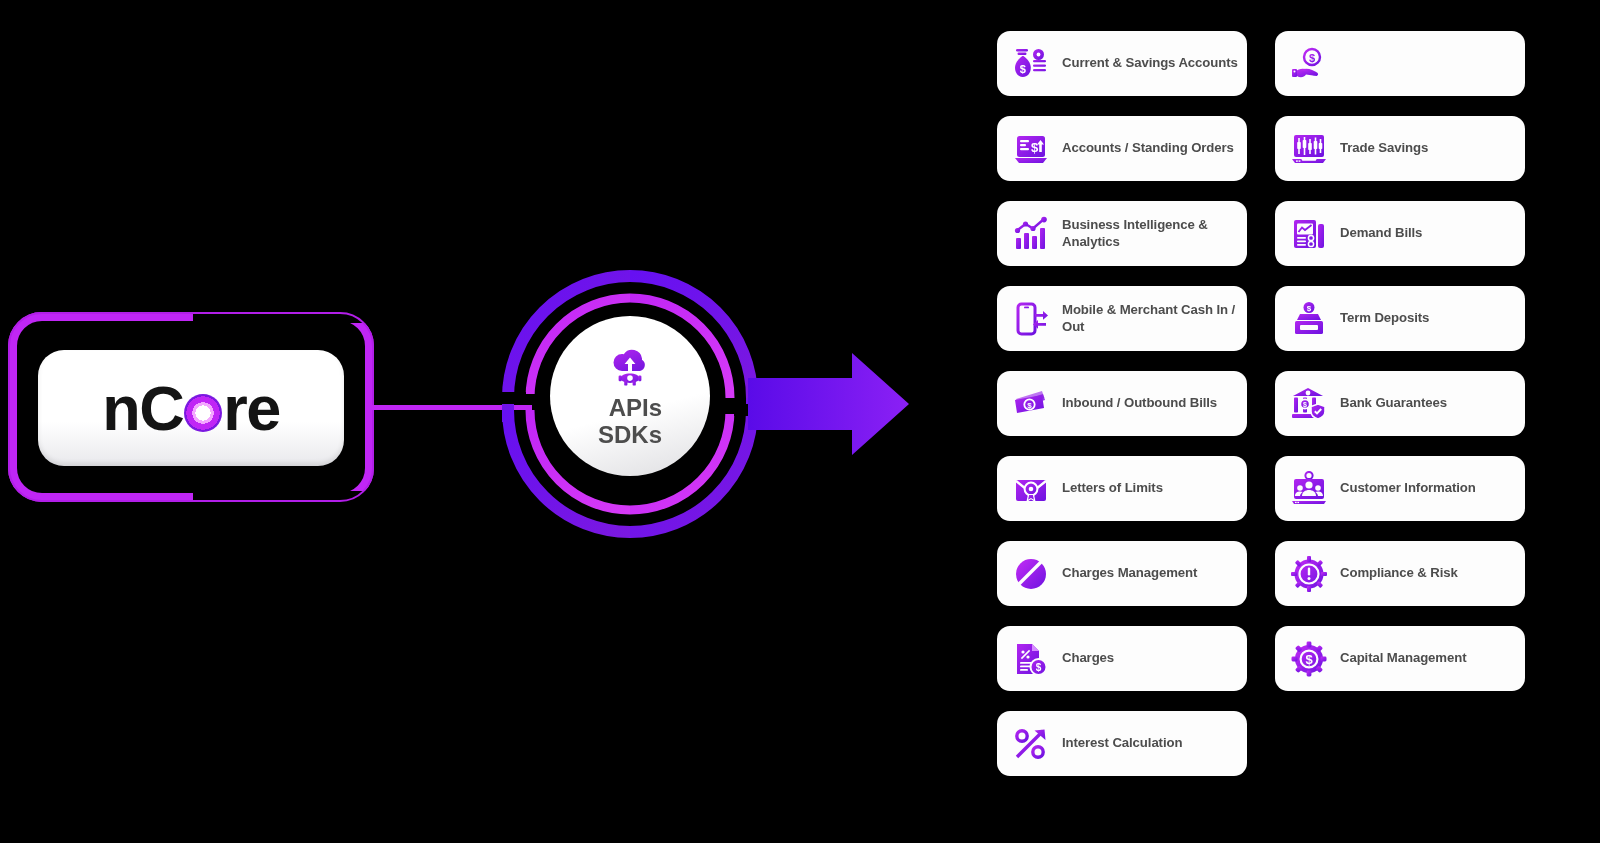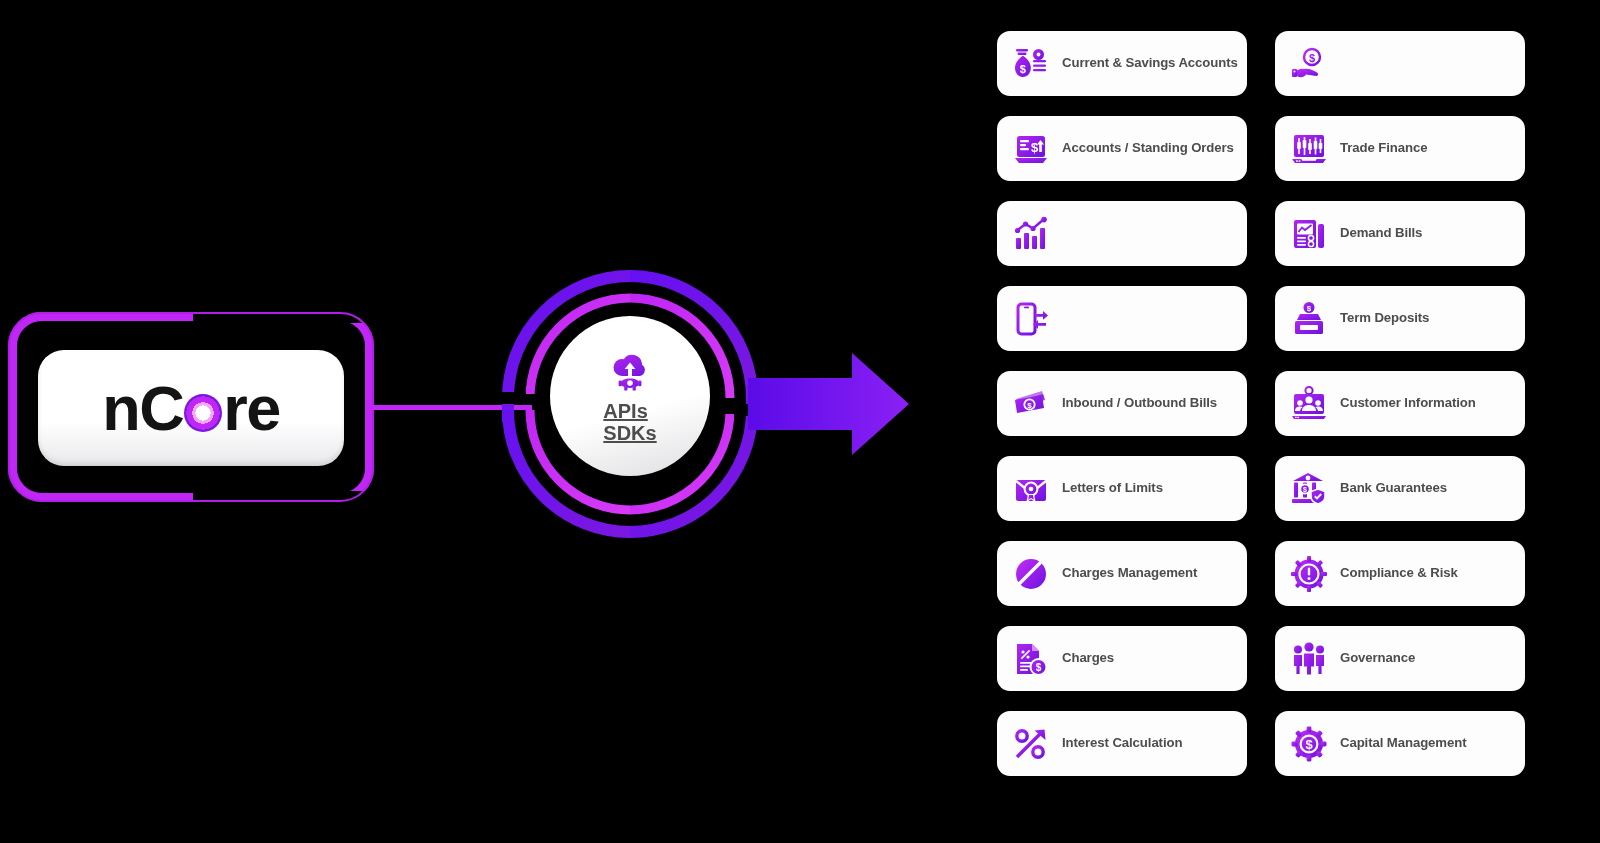--- a/index.html
+++ b/index.html
@@ -58,21 +58,21 @@
   .hub { position: absolute; left: 500px; top: 268px; width: 260px; height: 272px; }
   .disc {
     position: absolute; left: 50px; top: 48px; width: 160px; height: 160px;
     border-radius: 50%;
     background: linear-gradient(165deg,#ffffff 0%,#ffffff 58%,#dedee1 100%);
     display: flex; flex-direction: column; align-items: center; justify-content: center;
     box-shadow: 0 6px 14px rgba(0,0,0,.5);
   }
   .disc-icon { width: 48px; height: 48px; margin-bottom: 4px; }
   .disc-label {
-    font-size: 20px; font-weight: 700; color: #4d4d4d; line-height: 1.12; text-align: left; text-decoration: underline;
+    font-size: 24px; font-weight: 700; color: #4d4d4d; line-height: 1.12; text-align: right;
   }
 
   
   .big-arrow { position: absolute; left: 748px; top: 345px; width: 162px; height: 118px; }
 
   
   .cards { position: absolute; left: 997px; top: 31px; width: 530px; height: 748px; }
   .col { position: absolute; top: 0; width: 250px; }
   .col.left { left: 0; }
   .col.right { left: 278px; }
@@ -245,37 +245,39 @@
             <rect x="11" y="17" width="5" height="16" rx="1"></rect>
             <rect x="19" y="20" width="5" height="13" rx="1"></rect>
             <rect x="27" y="12" width="5" height="21" rx="1"></rect>
             <path d="M4 14.5 L12.5 8 L20 12.5 L31 3" stroke="url(#m3)" stroke-width="2.4" fill="none"></path>
             <circle cx="4.5" cy="14.5" r="2.6"></circle>
               <circle cx="12.5" cy="8" r="2.6"></circle>
             <circle cx="20" cy="12.5" r="2.6"></circle>
               <circle cx="31" cy="3.6" r="2.8"></circle>
           </g>
         </svg>
+        <div class="card-label">Business Intelligence &amp; Analytics</div>
       </div>
 
       <div class="card">
         <svg class="card-icon" viewBox="0 0 36 36">
           <defs>
               <linearGradient id="m4" x1="0" y1="0" x2="1" y2="1">
                 <stop offset="0%" stop-color="#b226f0"></stop>
                 <stop offset="100%" stop-color="#6d12e0"></stop>
               </linearGradient>
             </defs>
           <rect x="5" y="3" width="17" height="30" rx="3.5" fill="none" stroke="url(#m4)" stroke-width="3"></rect>
           <rect x="11" y="5.5" width="5" height="1.8" rx=".9" fill="url(#m4)"></rect>
           <g fill="url(#m4)">
             <path d="M22 13 h8 l0-3 5 4.4-5 4.4 0-3 h-8z"></path>
             <path d="M33 22 h-8 l0-3 -5 4.4 5 4.4 0-3 h8z"></path>
           </g>
         </svg>
+        <div class="card-label">Mobile &amp; Merchant Cash In / Out</div>
       </div>
 
       <div class="card">
         <svg class="card-icon" viewBox="0 0 36 36">
           <defs>
               <linearGradient id="m5" x1="0" y1="0" x2="1" y2="1">
                 <stop offset="0%" stop-color="#b226f0"></stop>
                 <stop offset="100%" stop-color="#6d12e0"></stop>
               </linearGradient>
             </defs>
@@ -407,21 +409,21 @@
             <rect x="17.2" y="12" width="3.6" height="7" rx=".8"></rect>
             <rect x="22.7" y="10" width="3.6" height="8" rx=".8"></rect>
             <rect x="27.7" y="12" width="3.6" height="6" rx=".8"></rect>
           </g>
           <path d="M10 27.5 h16 l-1.4 2.2 H11.4z" fill="#fff"></path>
           <g fill="#fff">
               <rect x="5" y="29.4" width="1.8" height="1.4"></rect>
               <rect x="7.6" y="29.4" width="1.8" height="1.4"></rect>
             </g>
         </svg>
-        <div class="card-label">Trade Finance</div>
+        <div class="card-label">Trade Savings</div>
       </div>
 
       <div class="card">
         <svg class="card-icon" viewBox="0 0 36 36">
           <defs>
               <linearGradient id="r3" x1="0" y1="0" x2="1" y2="1">
                 <stop offset="0%" stop-color="#b226f0"></stop>
                 <stop offset="100%" stop-color="#6d12e0"></stop>
               </linearGradient>
             </defs>
@@ -448,20 +450,44 @@
                 <stop offset="100%" stop-color="#6d12e0"></stop>
               </linearGradient>
             </defs>
           <circle cx="18" cy="6.5" r="5.5" fill="url(#r4)"></circle>
           <text x="18" y="10.3" font-size="8" font-weight="700" fill="#fff" text-anchor="middle" font-family="Liberation Sans, sans-serif">$</text>
           <path d="M9 13 h18 l3 6 H6z" fill="url(#r4)"></path>
           <rect x="4" y="20" width="28" height="13" rx="1.6" fill="url(#r4)"></rect>
           <rect x="9" y="24" width="18" height="5" rx="1" fill="#fdfdfd"></rect>
         </svg>
         <div class="card-label">Term Deposits</div>
+      </div>
+
+      <div class="card">
+        <svg class="card-icon" viewBox="0 0 36 36">
+          <defs>
+              <linearGradient id="r5" x1="0" y1="0" x2="1" y2="1">
+                <stop offset="0%" stop-color="#b226f0"></stop>
+                <stop offset="100%" stop-color="#6d12e0"></stop>
+              </linearGradient>
+            </defs>
+          <path d="M17 2 L32 10 H2z" fill="url(#r5)"></path>
+          <circle cx="17" cy="7" r="2.4" fill="#fdfdfd"></circle>
+          <g fill="url(#r5)">
+            <rect x="3" y="11.5" width="4" height="15" rx=".8"></rect>
+            <rect x="12" y="11.5" width="4" height="15" rx=".8"></rect>
+            <rect x="21" y="11.5" width="4" height="15" rx=".8"></rect>
+            <rect x="1" y="28" width="29" height="4" rx="1"></rect>
+          </g>
+          <circle cx="14" cy="18" r="4.6" fill="url(#r5)" stroke="#fdfdfd" stroke-width="1.6"></circle>
+          <text x="14" y="21.3" font-size="7" font-weight="700" fill="#fdfdfd" text-anchor="middle" font-family="Liberation Sans, sans-serif">$</text>
+          <path d="M27 18 l7 2.6 v5 c0 4-3.5 6.4-7 7.4 -3.5-1-7-3.4-7-7.4v-5z" fill="url(#r5)" stroke="#fdfdfd" stroke-width="1.6"></path>
+          <path d="M23.8 25.2 l2.2 2.2 4.2-4.4" stroke="#fdfdfd" stroke-width="2" fill="none"></path>
+        </svg>
+        <div class="card-label">Bank Guarantees</div>
       </div>
 
       <div class="card">
         <svg class="card-icon" viewBox="0 0 36 36">
           <defs>
               <linearGradient id="r6" x1="0" y1="0" x2="1" y2="1">
                 <stop offset="0%" stop-color="#b226f0"></stop>
                 <stop offset="100%" stop-color="#6d12e0"></stop>
               </linearGradient>
             </defs>
@@ -475,44 +501,20 @@
             <circle cx="27" cy="17" r="2.8"></circle>
               <path d="M32 25 c0-3.2 -2.4-4.6 -5-4.6 -1 0 -2 .2 -2.8.7 1.6 1 2.6 2.4 2.8 3.9z"></path>
           </g>
           <path d="M1 30 h34 l-2 3 H3z" fill="url(#r6)"></path>
           <g fill="#fdfdfd">
               <rect x="4" y="30.8" width="1.6" height="1.3"></rect>
               <rect x="6.4" y="30.8" width="1.6" height="1.3"></rect>
             </g>
         </svg>
         <div class="card-label">Customer Information</div>
-      </div>
-
-      <div class="card">
-        <svg class="card-icon" viewBox="0 0 36 36">
-          <defs>
-              <linearGradient id="r5" x1="0" y1="0" x2="1" y2="1">
-                <stop offset="0%" stop-color="#b226f0"></stop>
-                <stop offset="100%" stop-color="#6d12e0"></stop>
-              </linearGradient>
-            </defs>
-          <path d="M17 2 L32 10 H2z" fill="url(#r5)"></path>
-          <circle cx="17" cy="7" r="2.4" fill="#fdfdfd"></circle>
-          <g fill="url(#r5)">
-            <rect x="3" y="11.5" width="4" height="15" rx=".8"></rect>
-            <rect x="12" y="11.5" width="4" height="15" rx=".8"></rect>
-            <rect x="21" y="11.5" width="4" height="15" rx=".8"></rect>
-            <rect x="1" y="28" width="29" height="4" rx="1"></rect>
-          </g>
-          <circle cx="14" cy="18" r="4.6" fill="url(#r5)" stroke="#fdfdfd" stroke-width="1.6"></circle>
-          <text x="14" y="21.3" font-size="7" font-weight="700" fill="#fdfdfd" text-anchor="middle" font-family="Liberation Sans, sans-serif">$</text>
-          <path d="M27 18 l7 2.6 v5 c0 4-3.5 6.4-7 7.4 -3.5-1-7-3.4-7-7.4v-5z" fill="url(#r5)" stroke="#fdfdfd" stroke-width="1.6"></path>
-          <path d="M23.8 25.2 l2.2 2.2 4.2-4.4" stroke="#fdfdfd" stroke-width="2" fill="none"></path>
-        </svg>
-        <div class="card-label">Bank Guarantees</div>
       </div>
 
       <div class="card">
         <svg class="card-icon" viewBox="0 0 36 36">
           <defs>
               <linearGradient id="r7" x1="0" y1="0" x2="1" y2="1">
                 <stop offset="0%" stop-color="#c42cf5"></stop>
                 <stop offset="100%" stop-color="#6d12e0"></stop>
               </linearGradient>
             </defs>
@@ -529,39 +531,20 @@
               <rect x="30" y="16" width="6" height="4" rx="1" transform="rotate(45 18 18)"></rect>
             </g>
           </g>
           <circle cx="18" cy="18" r="9.5" fill="none" stroke="#fdfdfd" stroke-width="2.2"></circle>
           <rect x="16.8" y="11.5" width="2.4" height="8" rx="1.2" fill="#fdfdfd"></rect>
           <circle cx="18" cy="22.6" r="1.5" fill="#fdfdfd"></circle>
         </svg>
         <div class="card-label">Compliance &amp; Risk</div>
       </div>
 
-      <div class="card">
-        <svg class="card-icon" viewBox="0 0 36 36">
-          <defs>
-              <linearGradient id="r8" x1="0" y1="0" x2="1" y2="1">
-                <stop offset="0%" stop-color="#b226f0"></stop>
-                <stop offset="100%" stop-color="#6d12e0"></stop>
-              </linearGradient>
-            </defs>
-          <g fill="url(#r8)">
-            <circle cx="7" cy="8.5" r="4"></circle>
-            <path d="M3 14 h8 v11 h-2.4 v8 h-3.2 v-8 H3z"></path>
-            <circle cx="29" cy="8.5" r="4"></circle>
-            <path d="M25 14 h8 v11 h-2.4 v8 h-3.2 v-8 H25z"></path>
-            <circle cx="18" cy="6" r="4.6"></circle>
-            <path d="M13 12.5 h10 v13 h-3 v8 h-4 v-8 h-3z"></path>
-          </g>
-        </svg>
-        <div class="card-label">Governance</div>
-      </div>
 
       <div class="card">
         <svg class="card-icon" viewBox="0 0 36 36">
           <defs>
               <linearGradient id="r9" x1="0" y1="0" x2="1" y2="1">
                 <stop offset="0%" stop-color="#c42cf5"></stop>
                 <stop offset="100%" stop-color="#6d12e0"></stop>
               </linearGradient>
             </defs>
           <g fill="url(#r9)">

